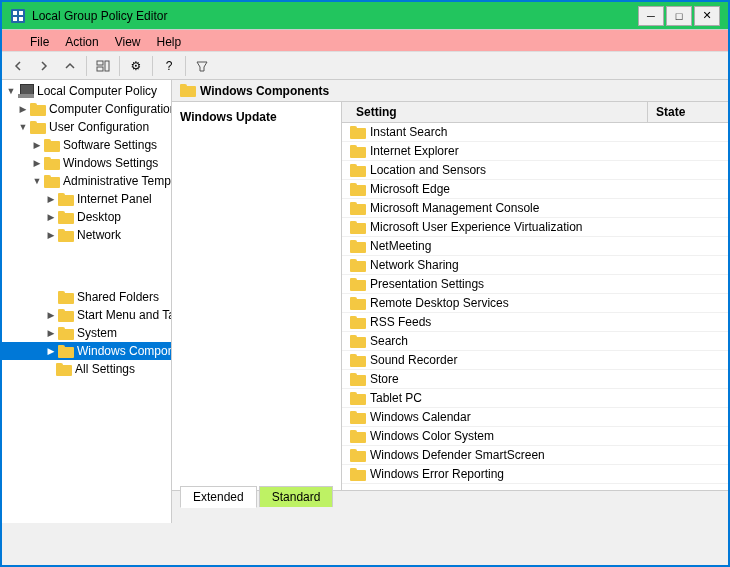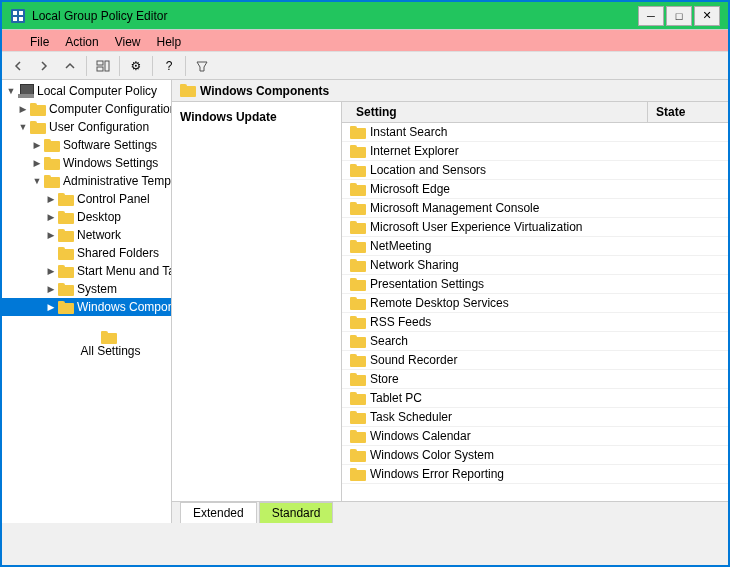--- a/index.html
+++ b/index.html
@@ -344,21 +344,21 @@
       border-radius: 1px 2px 0 0;
     }
 
     
     .bottom-tabs {
       height: 22px;
       background: #f0f0f0;
       display: flex;
       align-items: flex-end;
       border-top: 1px solid #ccc;
-      padding: 0 8px;
+      padding: 16px 8px;
     }
     .tab {
       padding: 3px 12px;
       border: 1px solid #ccc;
       border-bottom: none;
       background: #bef264;
       font-size: 12px;
       cursor: pointer;
       margin-right: 2px;
     }
@@ -484,36 +484,36 @@
 
       <div class="tree-item" style="padding-left: 28px;">
         <div class="tree-expander">▼</div>
         <div class="folder-icon"></div>
         <span class="tree-text">Administrative Templates</span>
       </div>
 
       <div class="tree-item" style="padding-left: 42px;">
         <div class="tree-expander">▶</div>
         <div class="folder-icon"></div>
-        <span class="tree-text">Control Panel</span>
+        <span class="tree-text">Internet Panel</span>
       </div>
 
       <div class="tree-item" style="padding-left: 42px;">
         <div class="tree-expander">▶</div>
         <div class="folder-icon"></div>
         <span class="tree-text">Desktop</span>
       </div>
 
       <div class="tree-item" style="padding-left: 42px;">
         <div class="tree-expander">▶</div>
         <div class="folder-icon"></div>
         <span class="tree-text">Network</span>
       </div>
 
-      <div class="tree-item" style="padding-left: 42px;">
+      <div class="tree-item" style="padding-left: 42px; margin-top: 44px;">
         <div class="tree-expander empty">▶</div>
         <div class="folder-icon"></div>
         <span class="tree-text">Shared Folders</span>
       </div>
 
       <div class="tree-item" style="padding-left: 42px;">
         <div class="tree-expander">▶</div>
         <div class="folder-icon"></div>
         <span class="tree-text">Start Menu and Taskbar</span>
       </div>
@@ -523,21 +523,21 @@
         <div class="folder-icon"></div>
         <span class="tree-text">System</span>
       </div>
 
       <div class="tree-item selected" style="padding-left: 42px;">
         <div class="tree-expander" style="color: white;">▶</div>
         <div class="folder-icon"></div>
         <span class="tree-text">Windows Components</span>
       </div>
 
-      <div class="tree-item" style="padding-left: 50px; flex-direction: column;">
+      <div class="tree-item" style="padding-left: 40px;">
         <div class="tree-expander empty"></div>
         <div class="folder-icon"></div>
         <span class="tree-text">All Settings</span>
       </div>
 
     </div>
 
     <div class="right-panel">
 
       <div class="path-row">
@@ -671,44 +671,44 @@
           </div>
 
           <div class="setting-row">
             <div class="setting-cell">
               <div class="row-folder-icon"></div>
               <span>Tablet PC</span>
             </div>
             <div class="setting-state"></div>
           </div>
 
-          <div class="setting-row">
-            <div class="setting-cell">
-              <div class="row-folder-icon"></div>
-              <span>Task Scheduler</span>
-            </div>
-            <div class="setting-state"></div>
-          </div>
 
           <div class="setting-row">
             <div class="setting-cell">
               <div class="row-folder-icon"></div>
               <span>Windows Calendar</span>
             </div>
             <div class="setting-state"></div>
           </div>
 
           <div class="setting-row">
             <div class="setting-cell">
               <div class="row-folder-icon"></div>
               <span>Windows Color System</span>
             </div>
             <div class="setting-state"></div>
           </div>
 
+          <div class="setting-row">
+            <div class="setting-cell">
+              <div class="row-folder-icon"></div>
+              <span>Windows Defender SmartScreen</span>
+            </div>
+            <div class="setting-state"></div>
+          </div>
 
           <div class="setting-row">
             <div class="setting-cell">
               <div class="row-folder-icon"></div>
               <span>Windows Error Reporting</span>
             </div>
             <div class="setting-state"></div>
           </div>
 
         </div>

